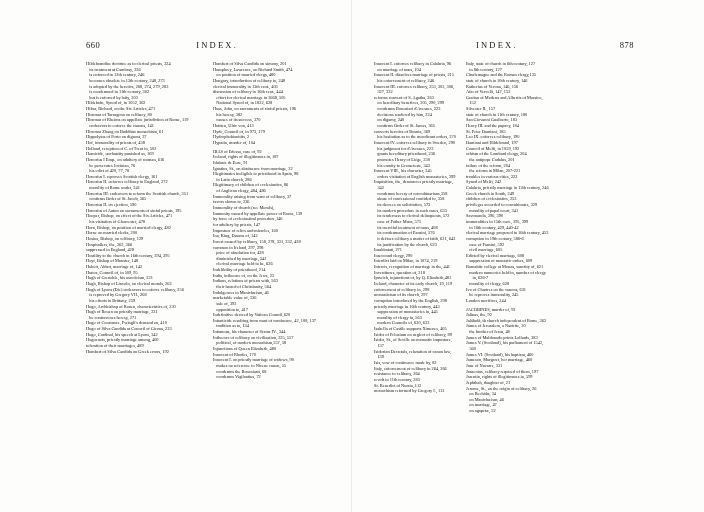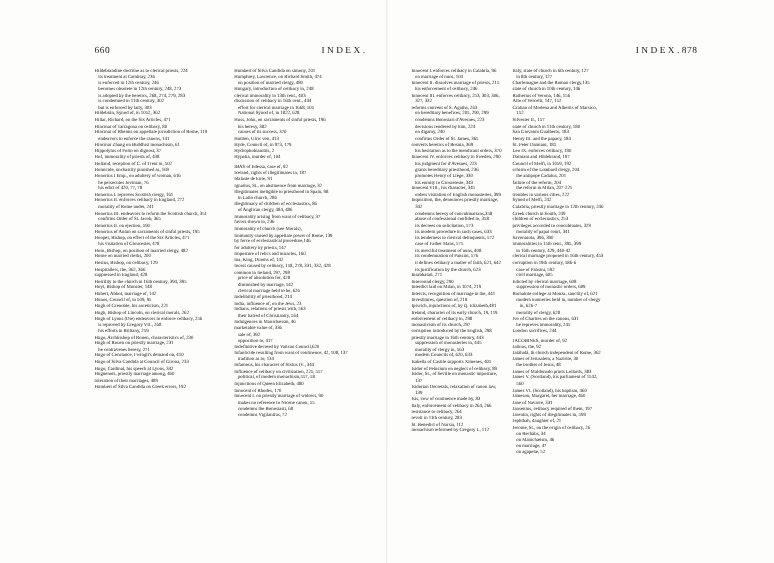--- a/index.html
+++ b/index.html
@@ -56,21 +56,21 @@
     margin-bottom: 9px;
     height: 12px;
   }
   .runhead .folio {
     font-size: 8.5px;
     letter-spacing: 0.5px;
     font-weight: normal;
   }
   .runhead .title {
     flex: 1;
-    text-align: right;
+    text-align: center;
     letter-spacing: 2.2px;
   }
   .runhead.right .folio { order: 2; }
   .runhead.right .title { order: 1; }
   .cols {
     display: flex;
     gap: 9px;
   }
   .col {
     width: 118px;

